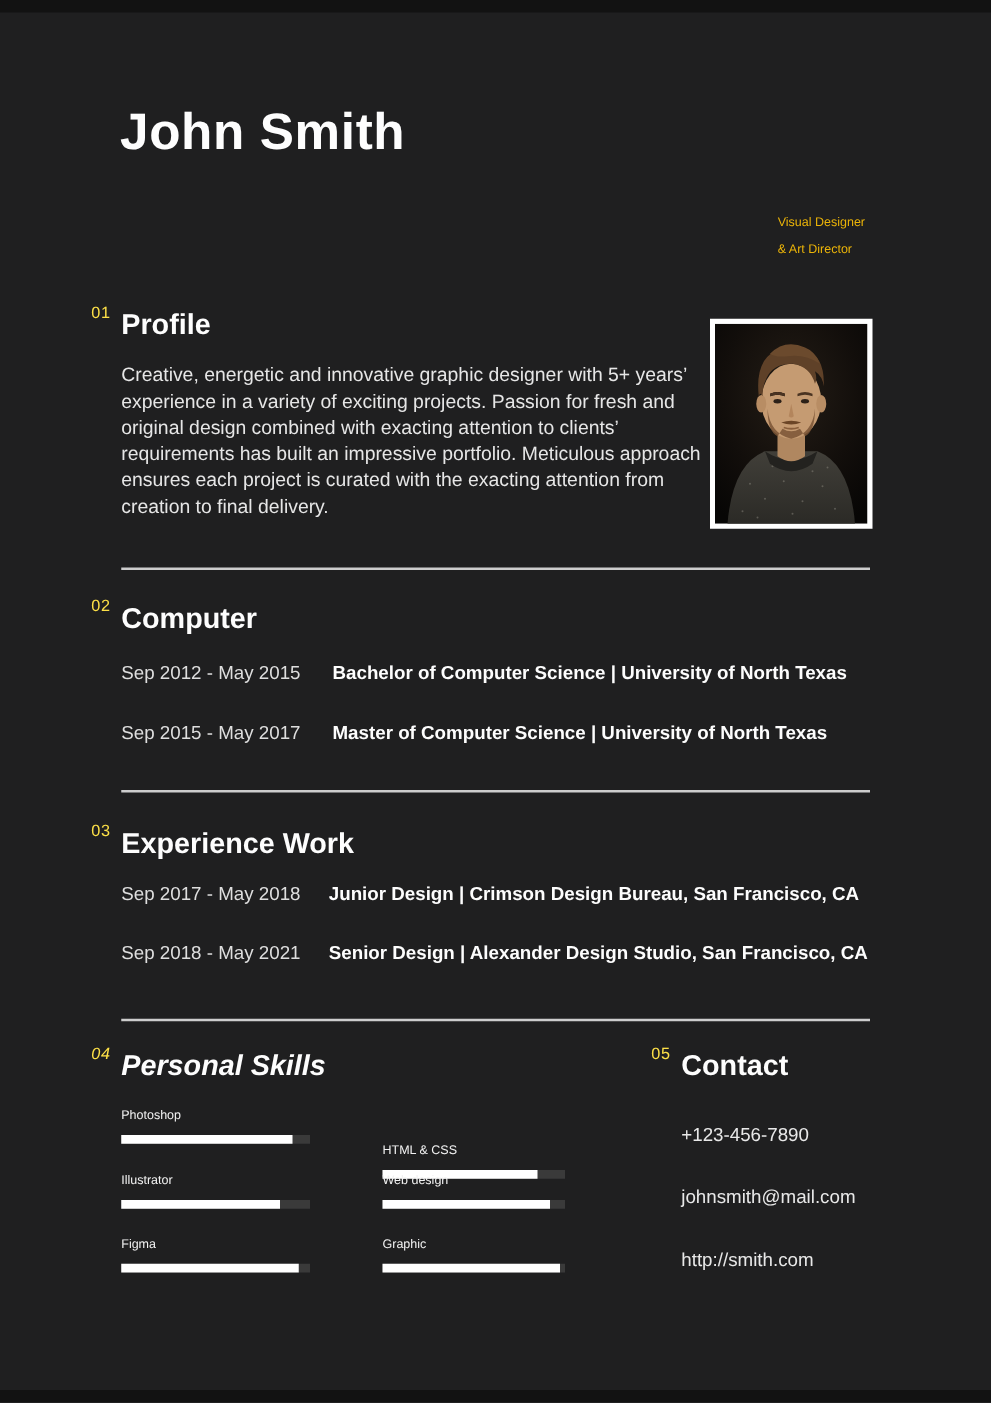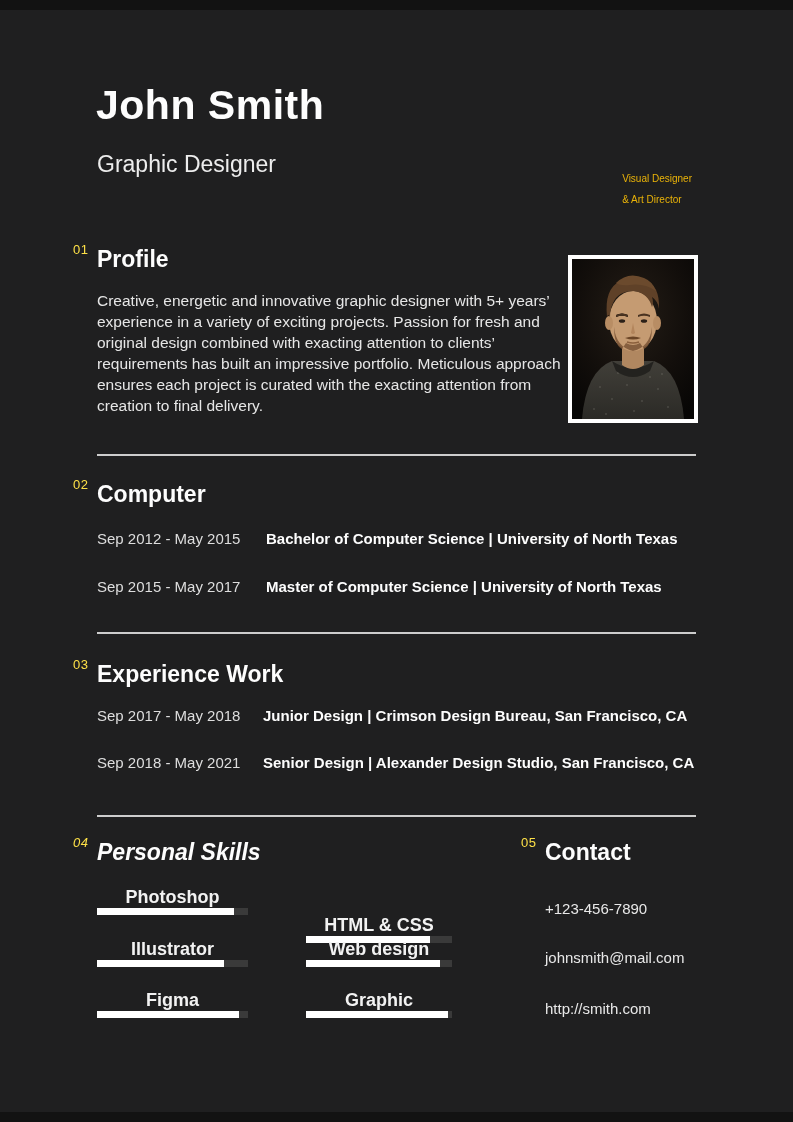--- a/index.html
+++ b/index.html
@@ -32,36 +32,35 @@
 
   .divider { position:absolute; left:97px; width:599px; height:2px; background:#cdcdcd; }
 
   
   .row { position:absolute; left:97px; font-size:15px; white-space:nowrap; }
   .row .dates { position:absolute; left:0; top:0; font-weight:400; color:#dedede; }
   .row .desc  { position:absolute; left:169px; top:0; font-weight:700; color:#fdfdfd; }
 
   
   .skill { position:absolute; }
-  .skill .label { font-size:18px; color:#f2f2f2; font-weight:700;text-align:center; }
+  .skill .label { font-size:10px; color:#f2f2f2; font-weight:400; }
   .skill .track { position:absolute; top:21px; left:0; width:100%; height:7px; background:#3a3a3a; }
   .skill .fill  { height:7px; background:#ffffff; }
 
   
   .contact-item { position:absolute; left:545px; font-size:15px; color:#e8e8e8; font-weight:400; }
 </style>
 </head>
 <body>
 
 <div class="page">
   <div class="edge-bar top"></div>
   <div class="edge-bar bottom"></div>
 
   <div class="name">John Smith</div>
-  <div class="role">Graphic Designer</div>
   <div class="tagline">
     <div>Visual Designer</div>
     <div>&amp; Art Director</div>
   </div>
 
   <div class="sec-head" style="left:97px; top:246px;">
     <span class="sec-num">01</span>
     <span>Profile</span>
   </div>
   <div class="profile-text">Creative, energetic and innovative graphic designer with 5+ years’ experience in a variety of exciting projects. Passion for fresh and original design combined with exacting attention to clients’ requirements has built an impressive portfolio. Meticulous approach ensures each project is curated with the exacting attention from creation to final delivery.</div>

